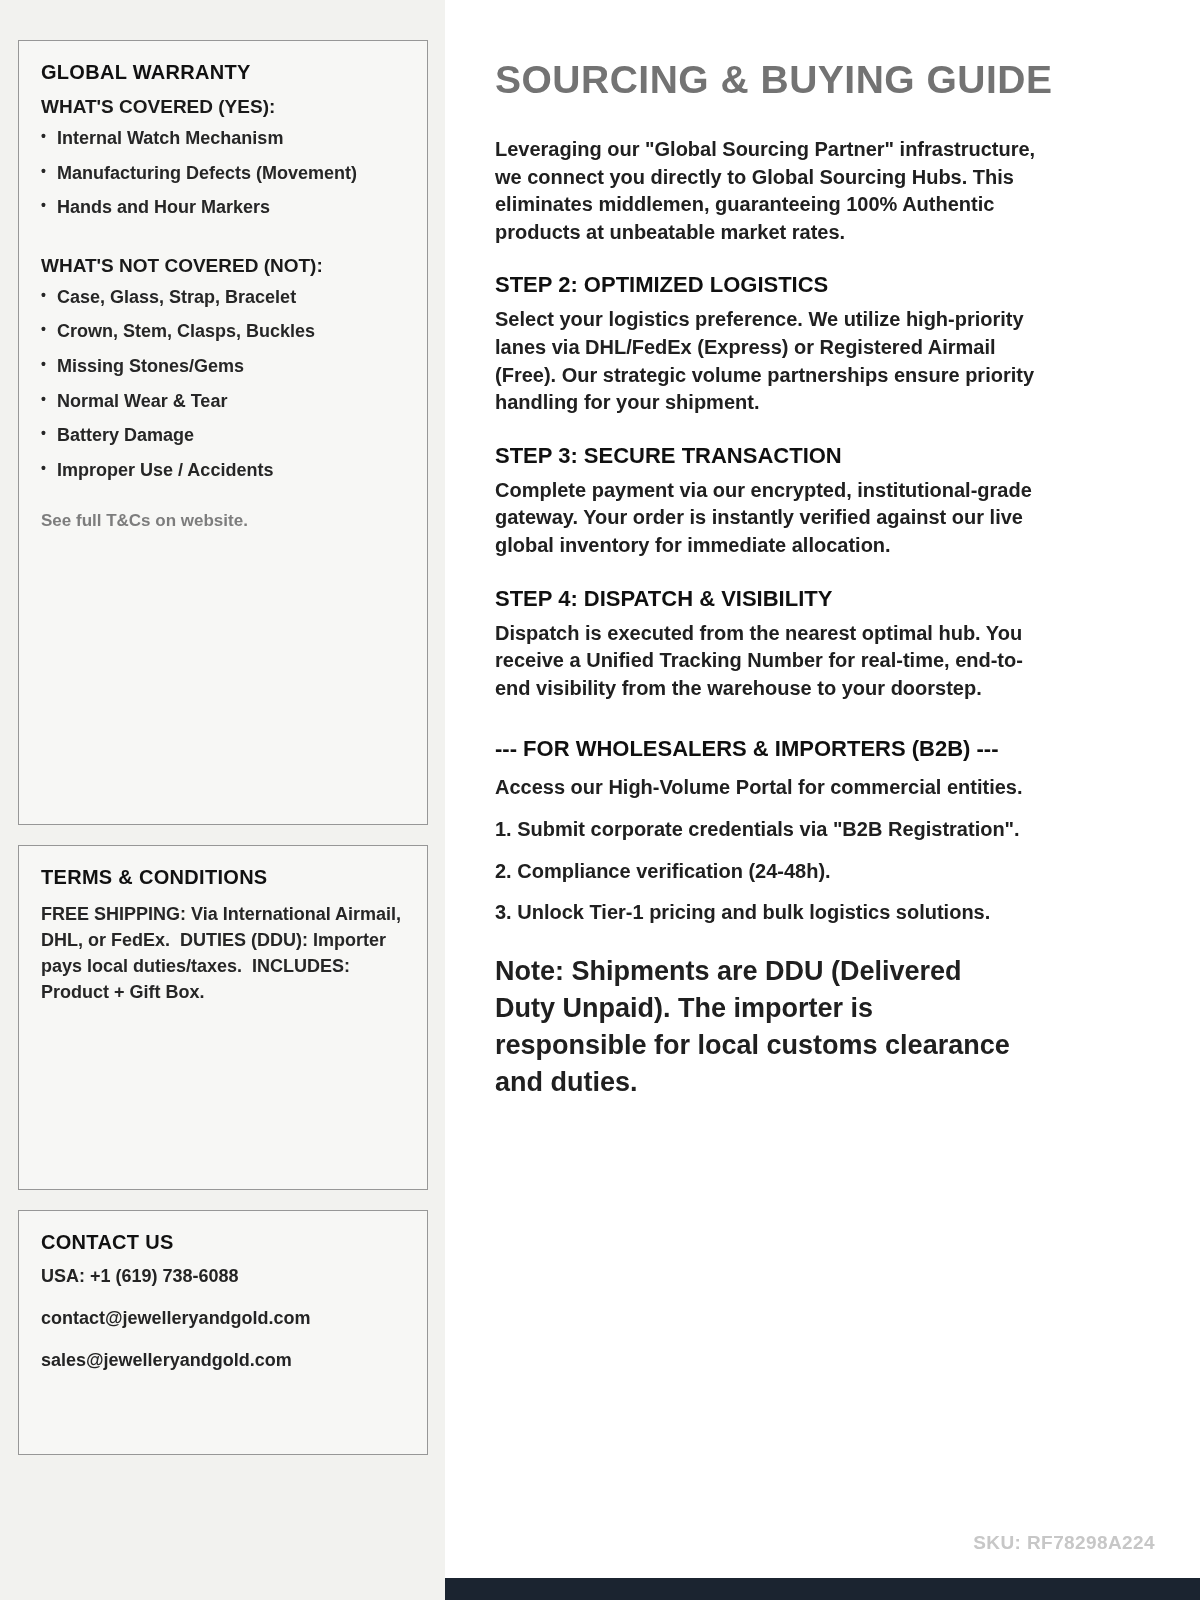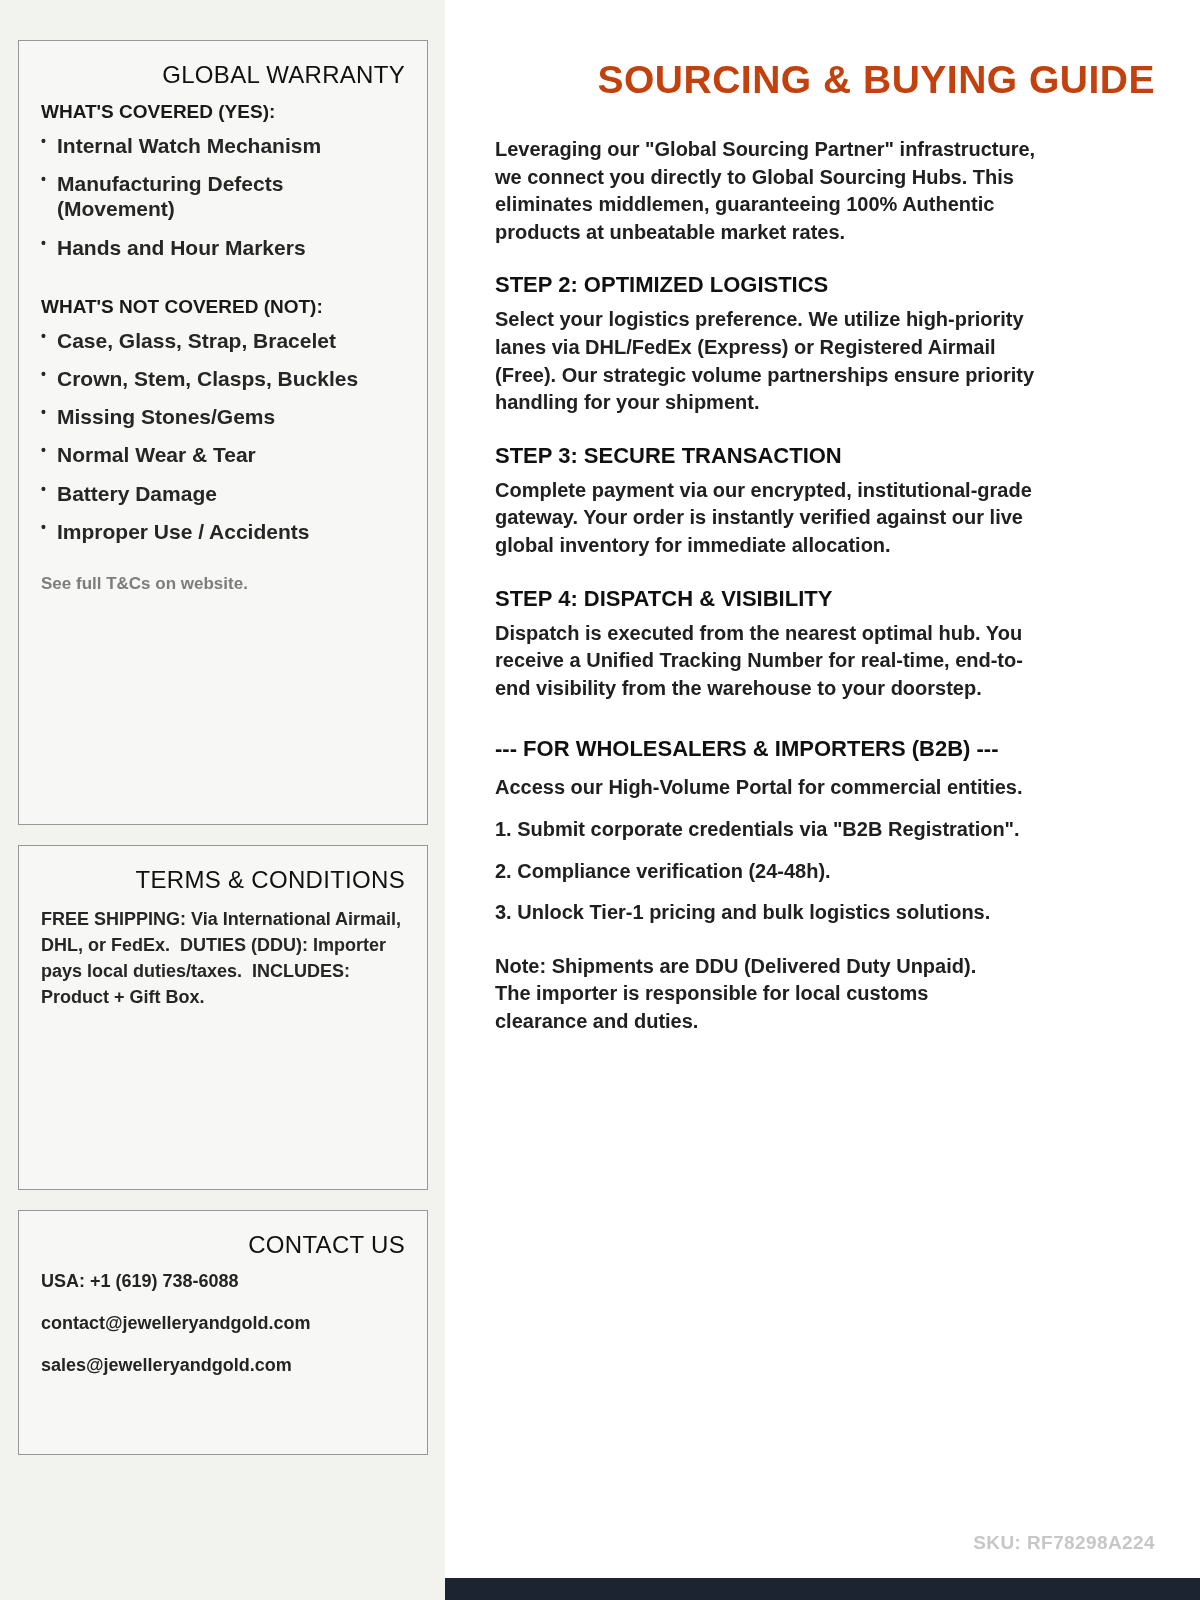--- a/index.html
+++ b/index.html
@@ -27,39 +27,38 @@
     background: #f7f7f5;
     border: 1px solid #979797;
     padding: 20px 22px;
     margin-bottom: 20px;
   }
   .card.warranty { min-height: 785px; }
   .card.terms    { min-height: 345px; }
   .card.contact  { min-height: 245px; }
 
   .card-title {
-    font-size: 24px;
-    font-weight: 400;
+    font-size: 20px;
+    font-weight: 700;
     color: #111;
     letter-spacing: 0.3px;
     margin-bottom: 12px;
-    text-align: right;
   }
   .card-subtitle {
     font-size: 19px;
     font-weight: 800;
     color: #1a1a1a;
     margin-bottom: 10px;
   }
   .card-subtitle.spaced { margin-top: 36px; }
 
   ul.bullet-list { list-style: none; }
   ul.bullet-list li {
     position: relative;
-    font-size: 21px;
+    font-size: 18px;
     font-weight: 600;
     color: #262626;
     padding-left: 16px;
     margin-bottom: 13px;
     line-height: 1.2;
   }
   ul.bullet-list li::before {
     content: "•";
     position: absolute;
     left: 0;
@@ -94,25 +93,25 @@
   .main {
     position: absolute;
     left: 445px; top: 0;
     width: 755px;
     height: 1600px;
     background: #ffffff;
     padding: 58px 0 0 50px;
   }
   .main-title {
     width: 660px;
-    text-align: right;
+    text-align: left;
     font-size: 39px;
     font-weight: 800;
     letter-spacing: 0.5px;
-    color: #c2410c;
+    color: #737373;
     margin-bottom: 34px;
   }
   .step-heading {
     width: 580px;
     font-size: 22px;
     font-weight: 800;
     color: #101010;
     margin-top: 26px;
     margin-bottom: 8px;
   }
@@ -134,21 +133,21 @@
   .b2b-line {
     width: 560px;
     font-size: 20px;
     font-weight: 700;
     line-height: 1.38;
     color: #202020;
     margin-bottom: 14px;
   }
   .b2b-note {
     width: 520px;
-    font-size: 20px;
+    font-size: 27px;
     font-weight: 600;
     line-height: 1.38;
     color: #202020;
     margin-top: 26px;
   }
 
   .sku {
     position: absolute;
     right: 45px;
     top: 1532px;

